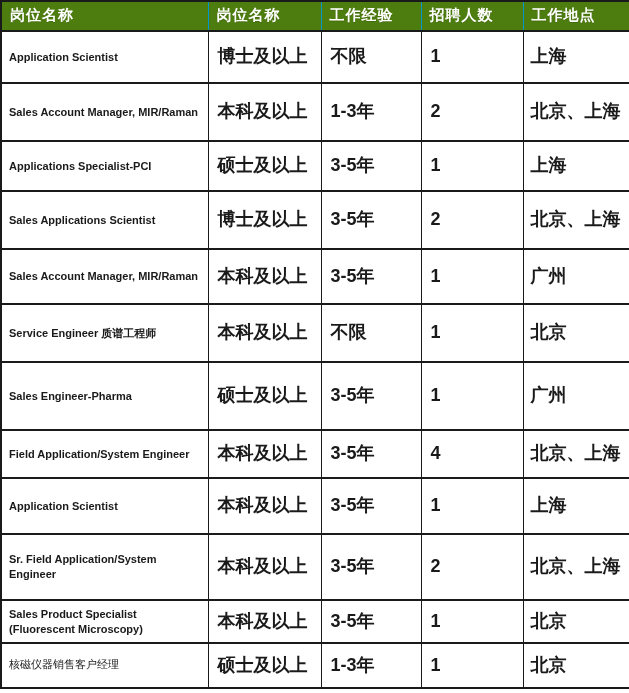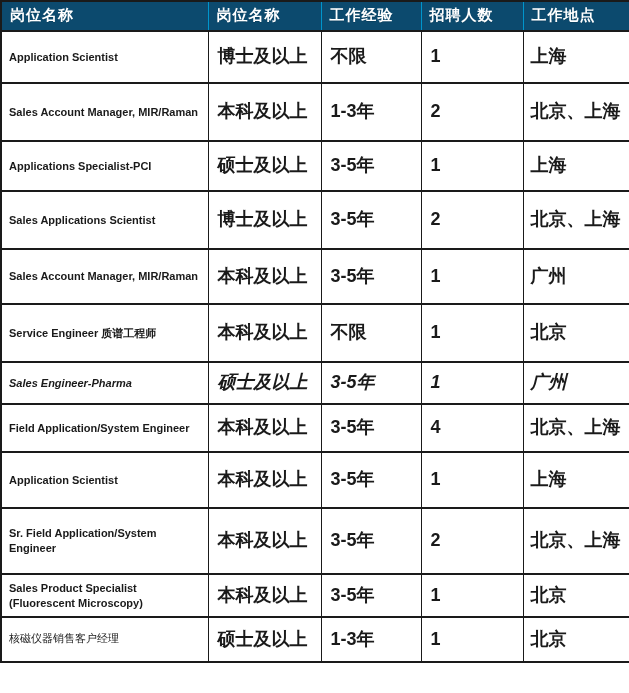--- a/index.html
+++ b/index.html
@@ -22,21 +22,21 @@
   }
 
   
   col.c-title { width: 207px; }
   col.c-edu   { width: 113px; }
   col.c-exp   { width: 100px; }
   col.c-num   { width: 102px; }
   col.c-loc   { width: 107px; }
 
   thead th {
-    background: #0c4a6e;
+    background: #4d7c0f;
     color: #ffffff;
     font-family: "DejaVu Sans", "Liberation Sans", sans-serif;
     font-size: 15px;
     font-weight: bold;
     letter-spacing: 1px;
     text-align: left;
     padding: 4px 8px 5px 8px;
     height: 22px;
     box-sizing: border-box;
     border-right: 1px solid #0095cc;
@@ -145,21 +145,21 @@
         <td class="cell-num">1</td>
         <td class="cell-loc">广州</td>
       </tr>
       <tr class="plain" style="height: 58px;">
         <td class="cell-title">Service Engineer 质谱工程师</td>
         <td class="cell-edu">本科及以上</td>
         <td class="cell-exp">不限</td>
         <td class="cell-num">1</td>
         <td class="cell-loc">北京</td>
       </tr>
-      <tr class="plain" style="height: 42px; font-style: italic;">
+      <tr class="plain" style="height: 68px;">
         <td class="cell-title">Sales Engineer-Pharma</td>
         <td class="cell-edu">硕士及以上</td>
         <td class="cell-exp">3-5年</td>
         <td class="cell-num">1</td>
         <td class="cell-loc">广州</td>
       </tr>
       <tr class="plain" style="height: 48px;">
         <td class="cell-title">Field Application/System Engineer</td>
         <td class="cell-edu">本科及以上</td>
         <td class="cell-exp">3-5年</td>

